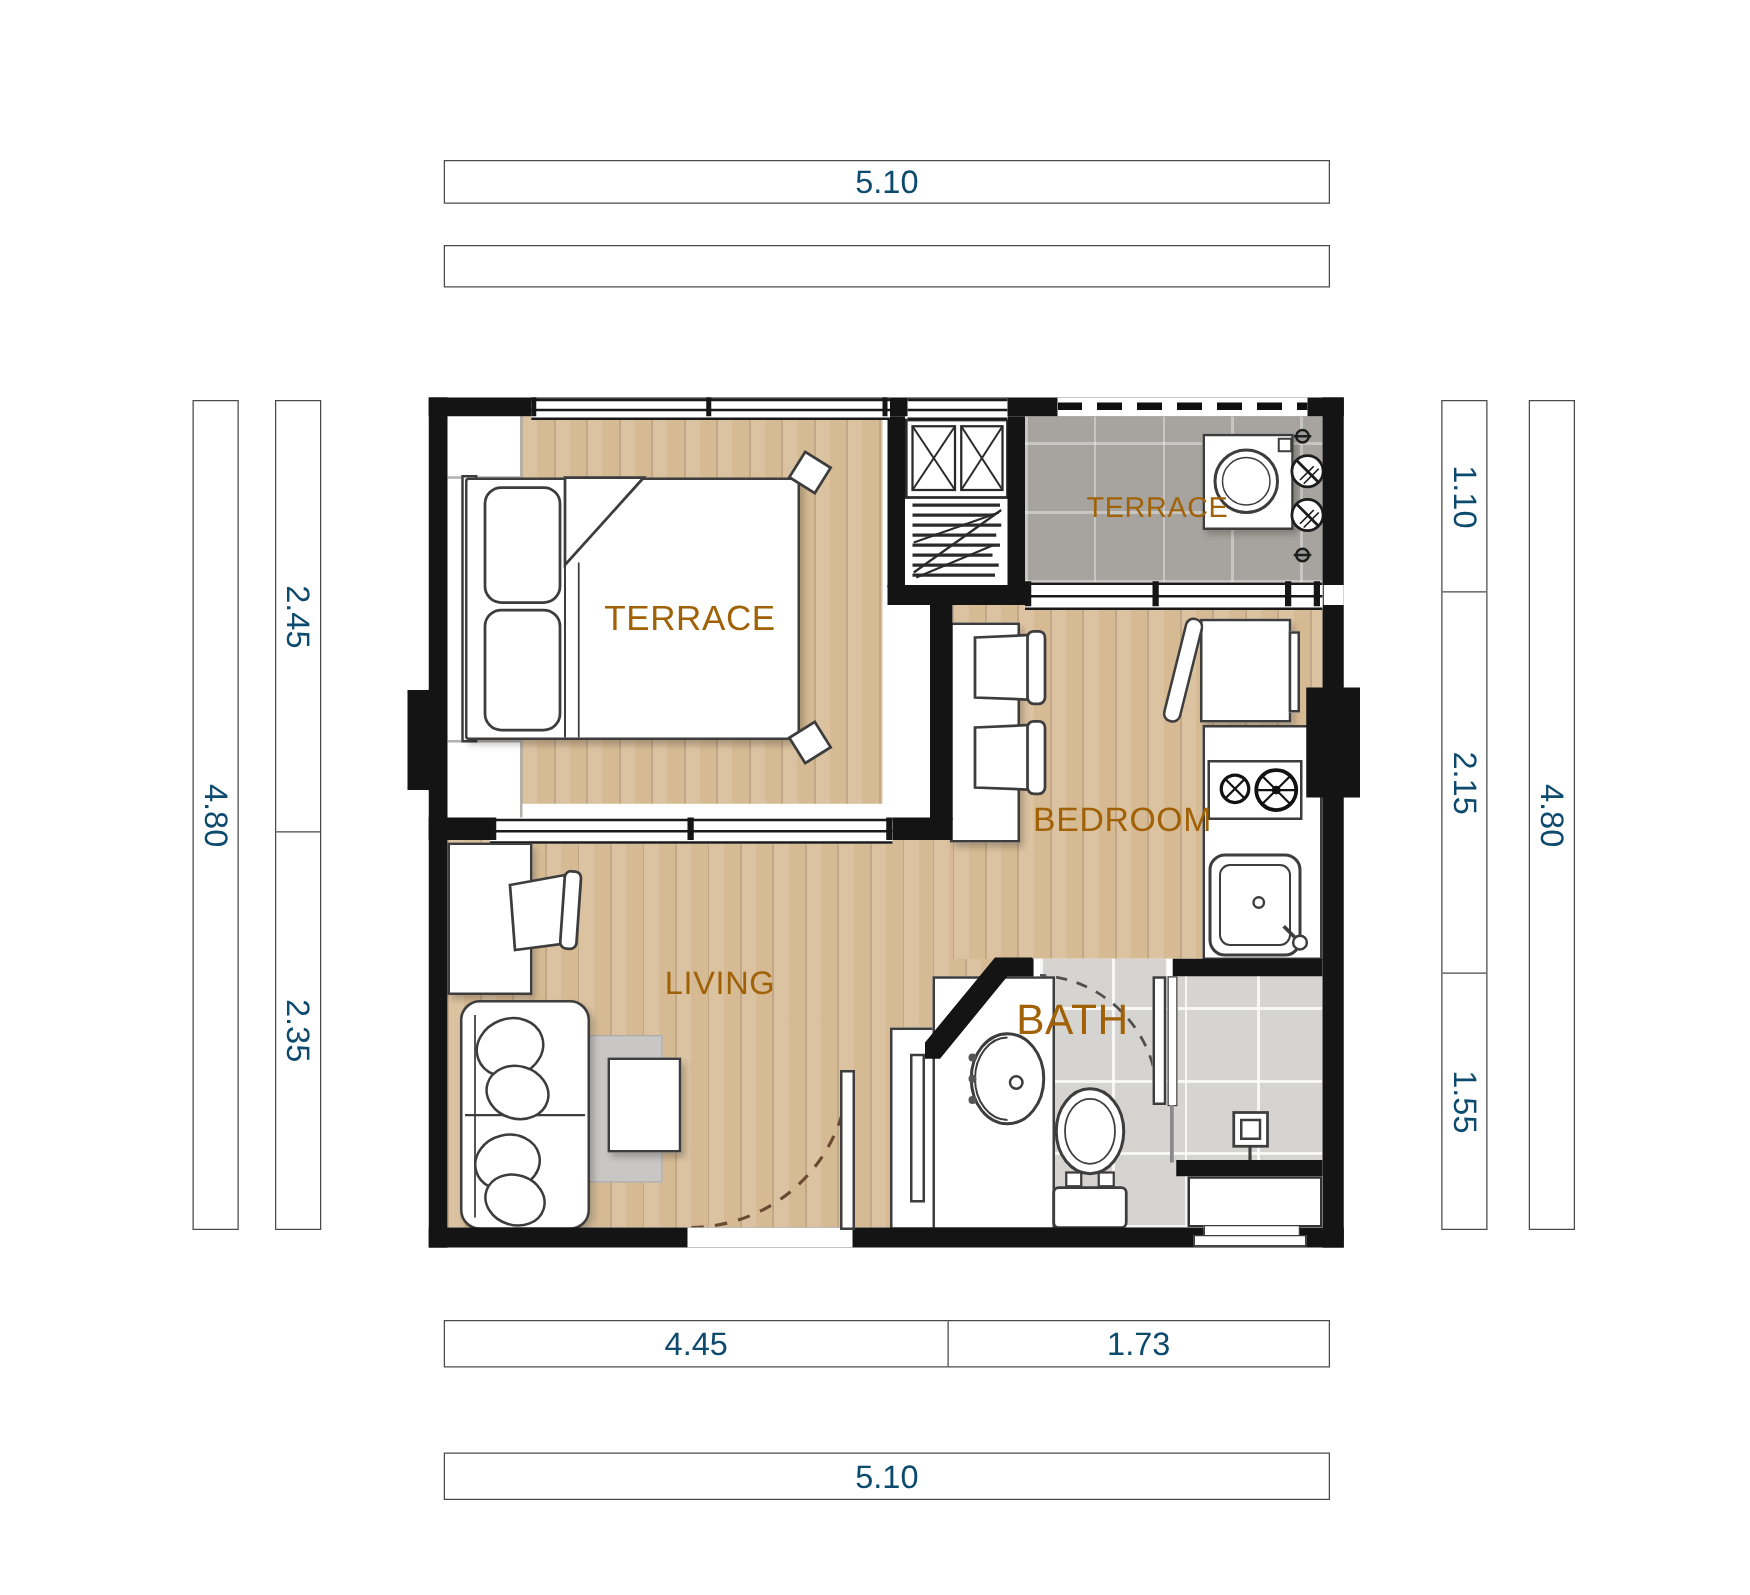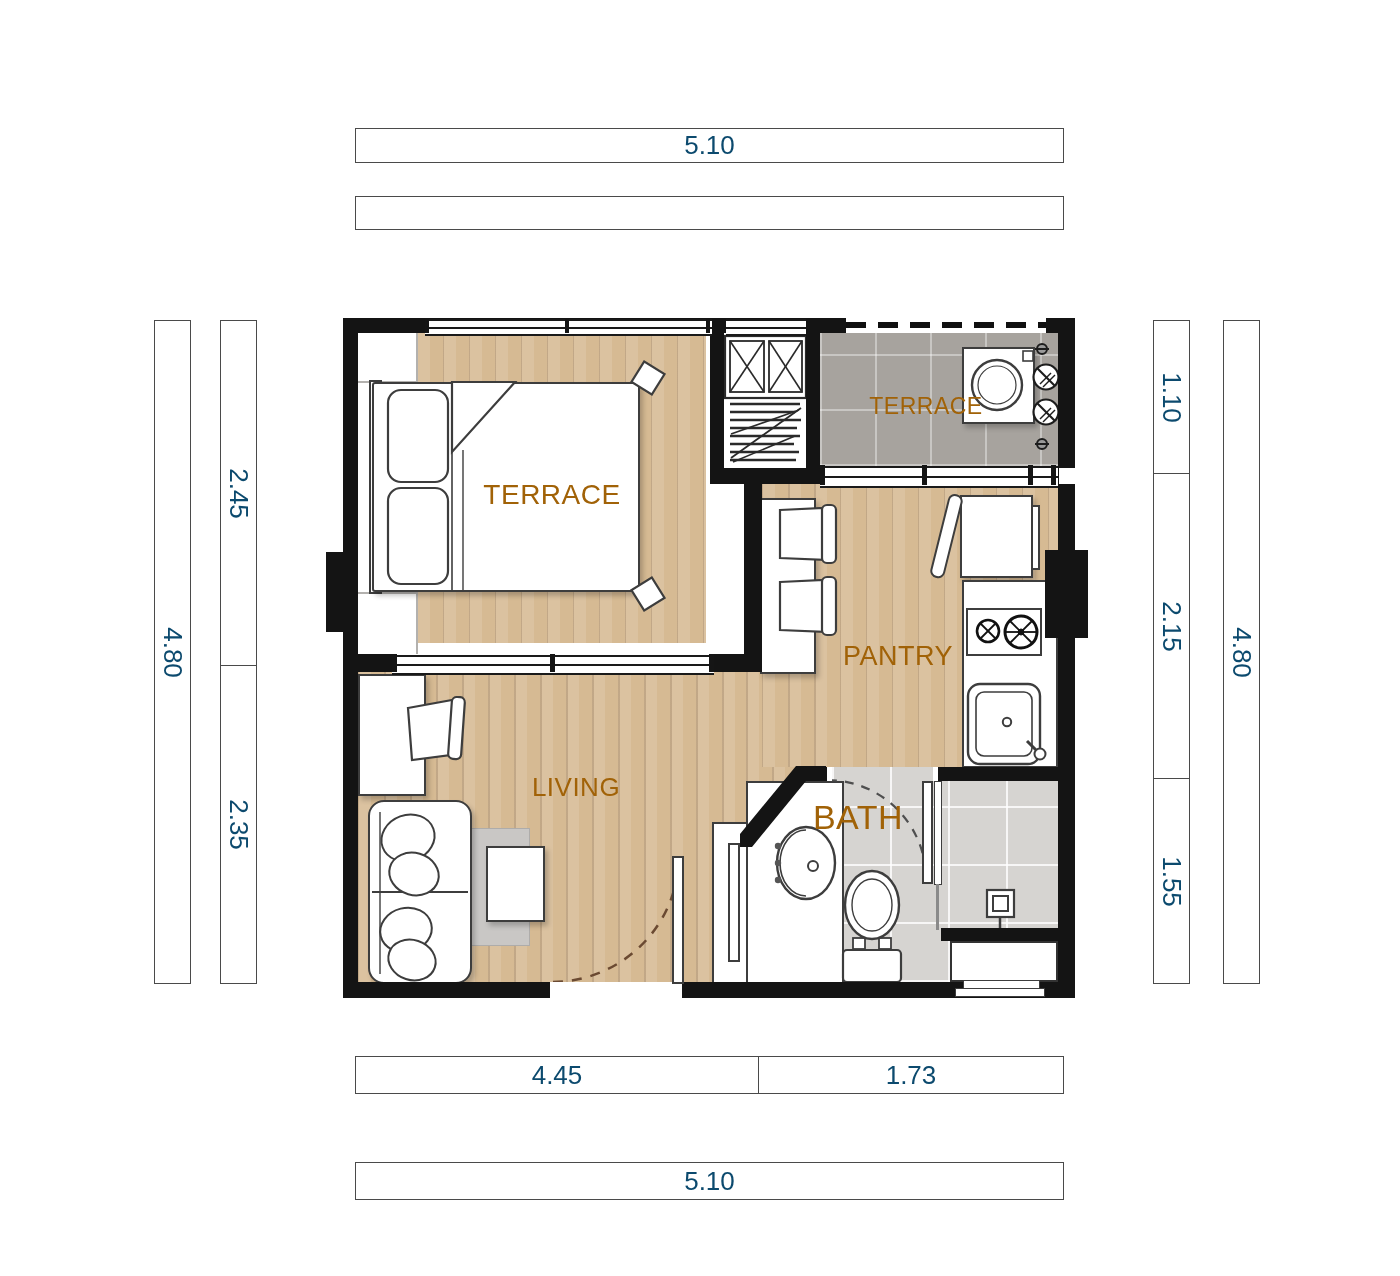--- a/index.html
+++ b/index.html
@@ -295,17 +295,17 @@
   <div class="furnflat" style="left:922px;top:781px;width:11px;height:103px"></div>
   <div class="furnflat" style="left:934px;top:781px;width:8px;height:104px;border-width:1.5px"></div>
   <div class="abs" style="left:936px;top:884px;width:3px;height:46px;background:#8a8a8a;z-index:6"></div>
   <div class="furnflat" style="left:950px;top:941px;width:108px;height:41px;border-color:#333"></div>
   <div class="furnflat" style="left:963px;top:980px;width:77px;height:9px;border-width:1.5px;z-index:7"></div>
   <div class="furnflat" style="left:955px;top:988px;width:90px;height:9px;border-width:1.5px;z-index:7"></div>
   <div class="open" style="left:1059px;top:468px;width:16px;height:16px"></div>
 
   <div class="lbl" style="left:552px;top:495px;font-size:28px">TERRACE</div>
   <div class="lbl" style="left:926px;top:406px;font-size:23px">TERRACE</div>
-  <div class="lbl" style="left:898px;top:656px;font-size:27px">PANTRY</div>
+  <div class="lbl" style="left:898px;top:656px;font-size:27px">BEDROOM</div>
   <div class="lbl" style="left:576px;top:787px;font-size:26px">LIVING</div>
   <div class="lbl" style="left:858px;top:817px;font-size:34px">BATH</div>
 
 </div>
 
 </body></html>

